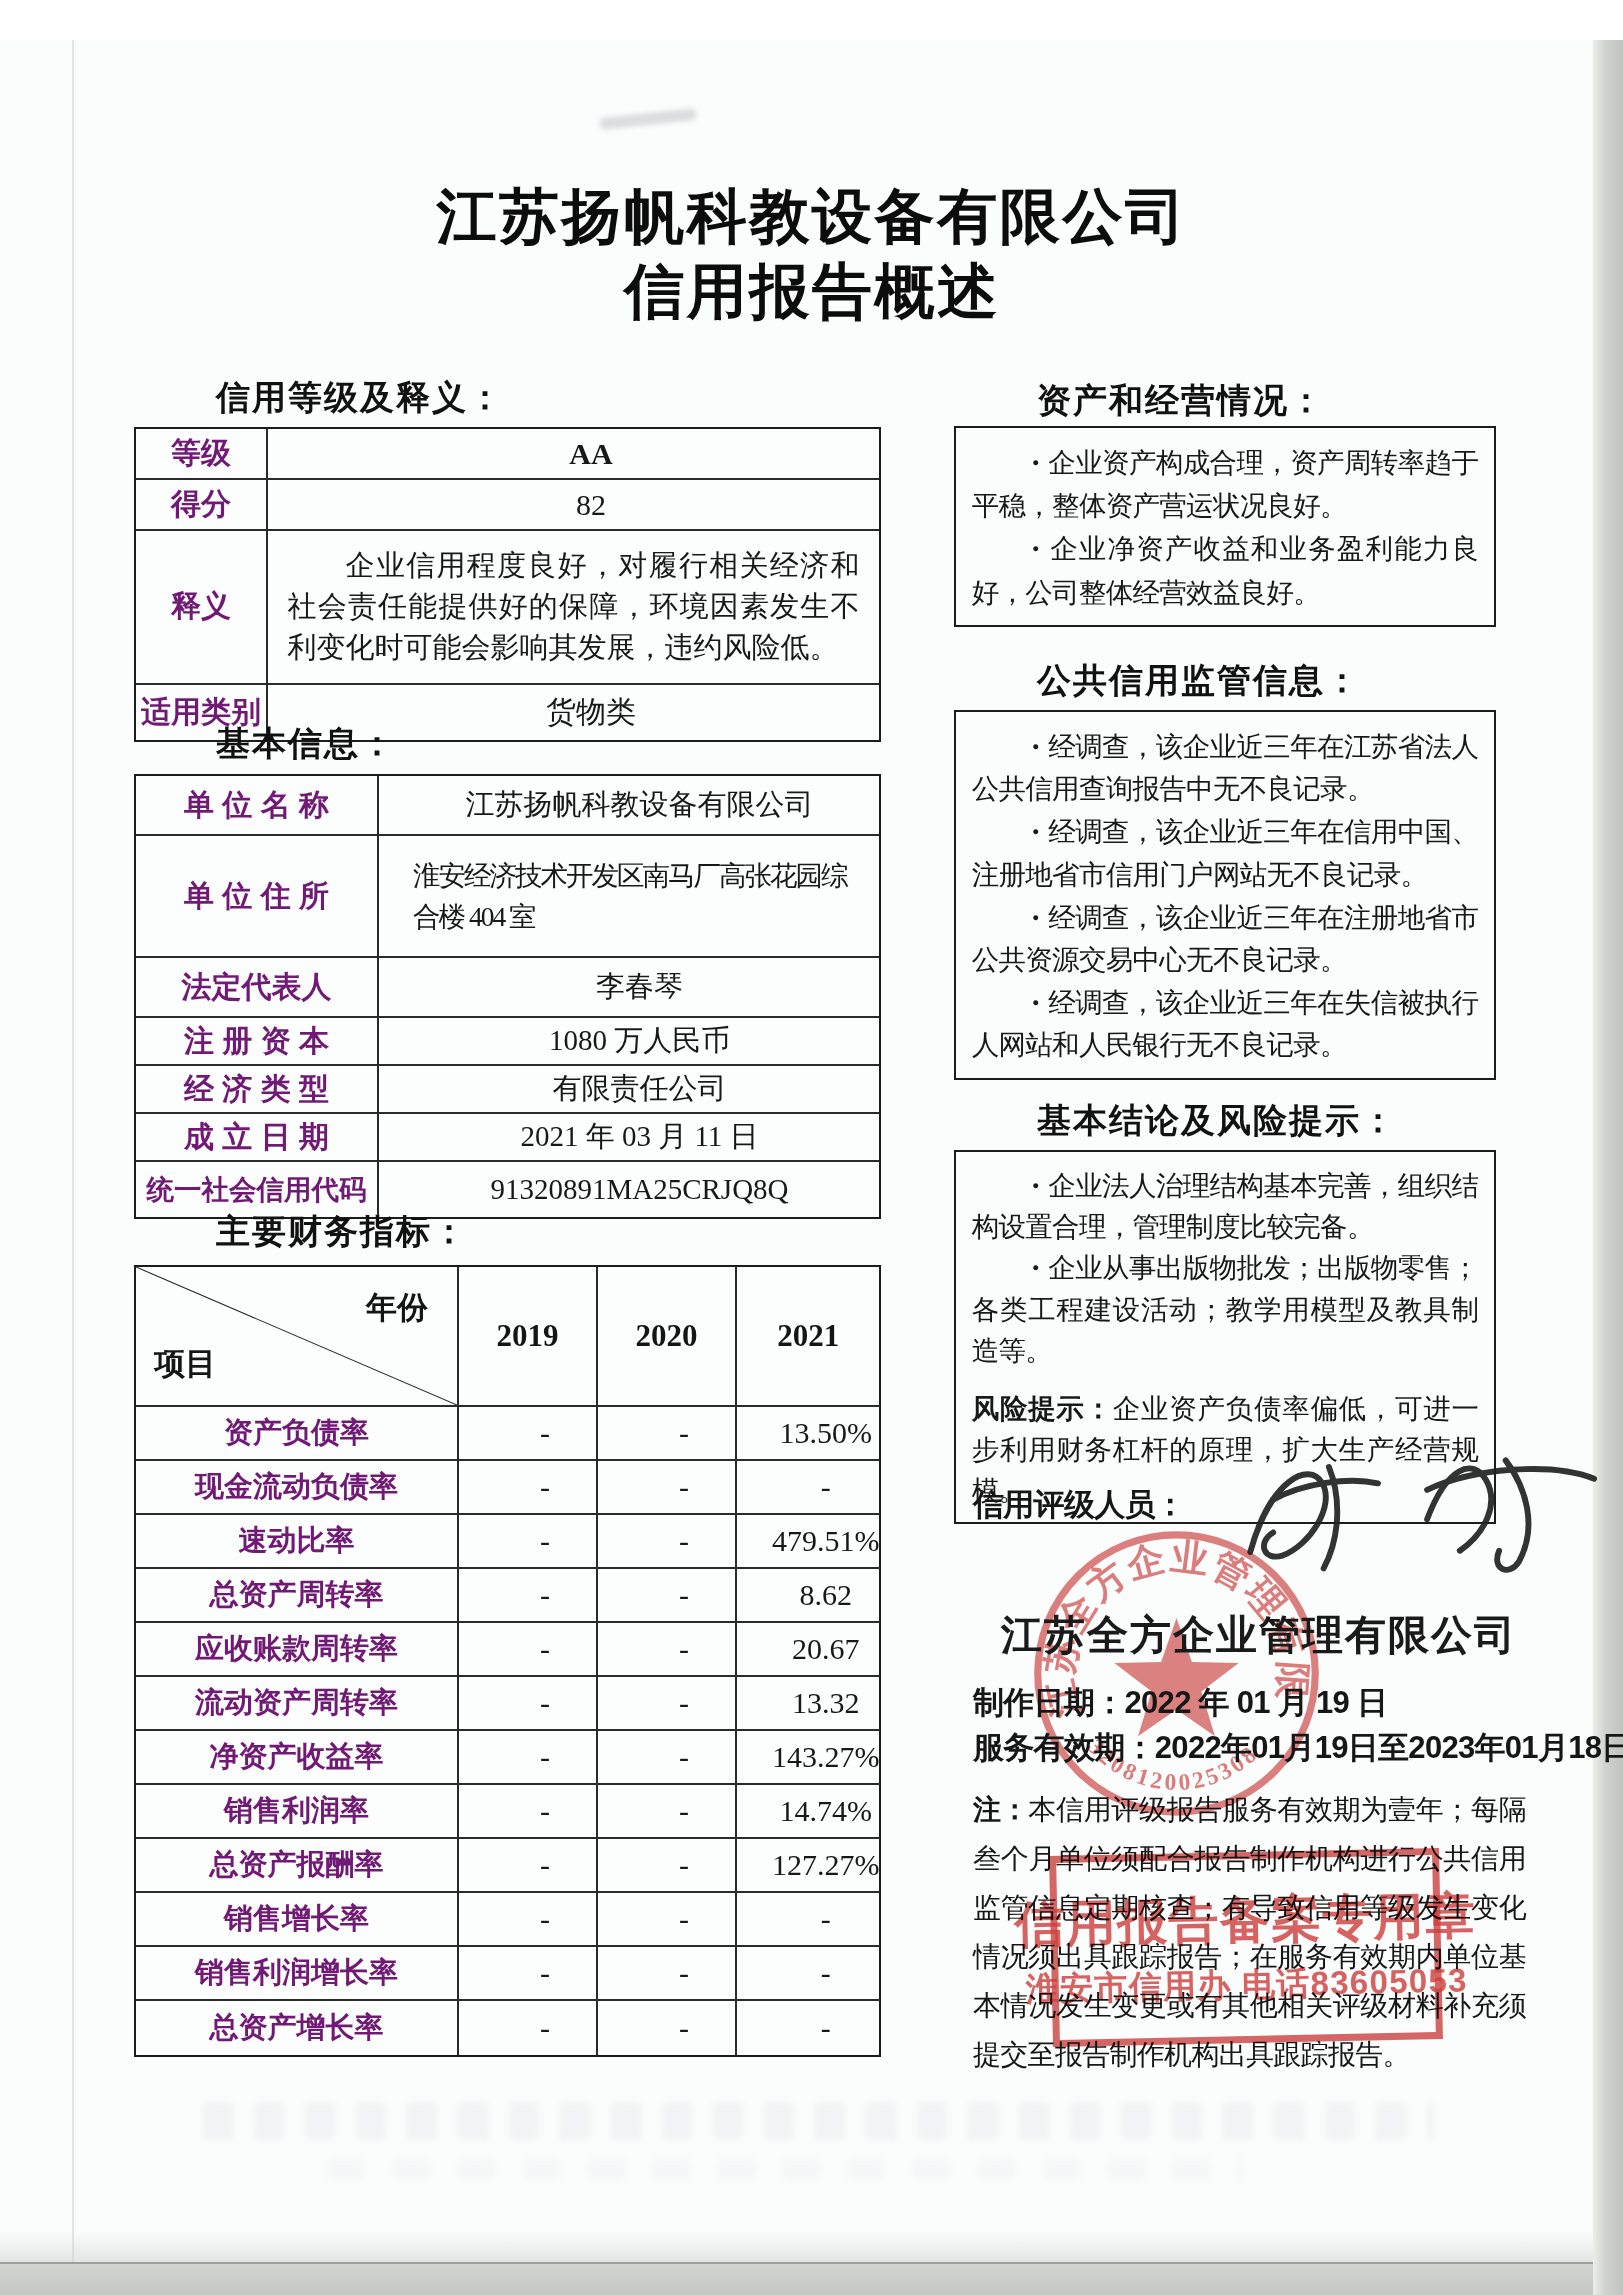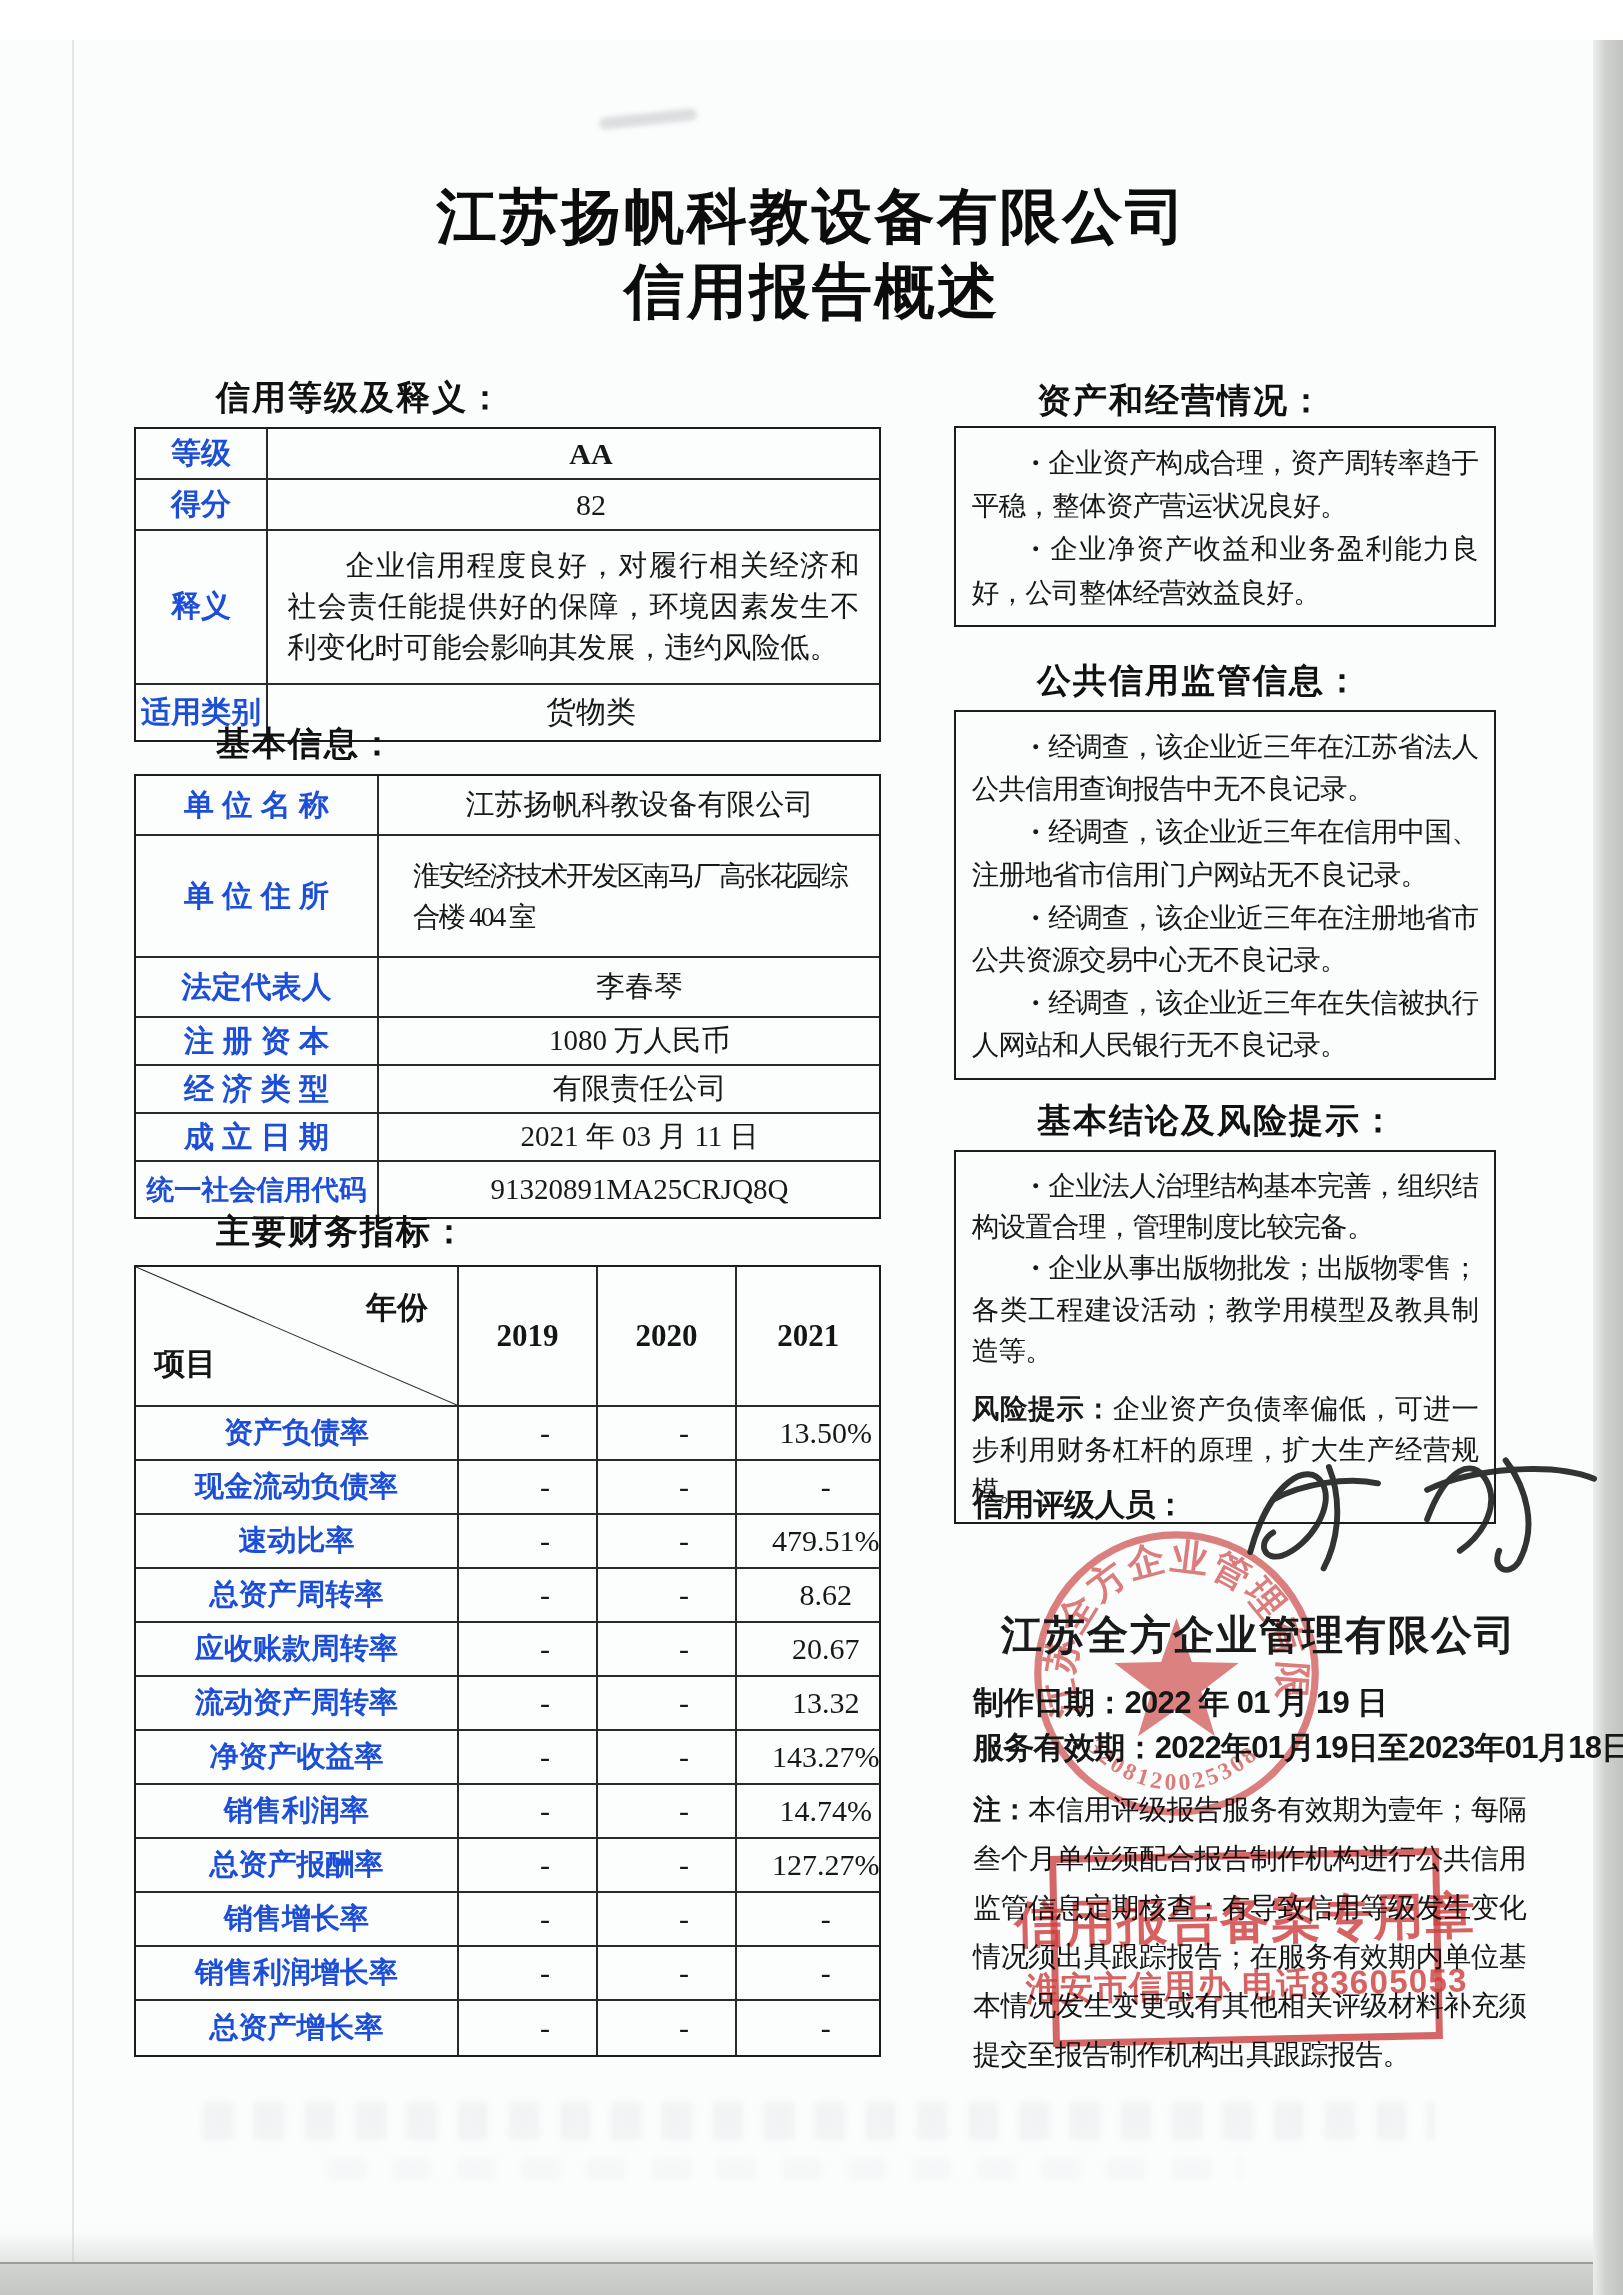--- a/index.html
+++ b/index.html
@@ -30,21 +30,21 @@
         line-height:75px;color:#0c0c0c;letter-spacing:2.6px;}
   
   .sec-h{position:absolute;font-family:"Liberation Sans",sans-serif;font-weight:800;
         font-size:34px;color:#111;letter-spacing:2px;white-space:nowrap;}
   
   .tbl{position:absolute;display:grid;border:2.6px solid #1c1c1c;background:rgba(255,255,255,.35);}
   .tbl .c{border-right:2px solid #2a2a2a;border-bottom:2px solid #2a2a2a;
         display:flex;align-items:center;justify-content:center;box-sizing:border-box;}
   .tbl .c.lastcol{border-right:none;}
   .tbl .c.lastrow{border-bottom:none;}
-  .lab{font-family:"Liberation Sans",sans-serif;font-weight:700;font-size:30px;color:#1d4ed8;}
+  .lab{font-family:"Liberation Sans",sans-serif;font-weight:700;font-size:30px;color:#701a75;}
   .val{font-size:30px;color:#181818;padding-left:35px;}
   .val-left{justify-content:flex-start;padding-left:34px;padding-right:13px;}
   #table1{left:134px;top:387px;width:743px;grid-template-columns:132px 1fr;
         grid-template-rows:51px 51px auto 55px;}
   #table1 .para{display:block;padding:14.4px 19.6px;font-size:29px;line-height:41px;
         text-align:justify;text-indent:2em;}
   #table2{left:134px;top:734px;width:743px;grid-template-columns:243px 1fr;
         grid-template-rows:60px 122px 60px 48px 48px 48px 55px;}
   #table2 .val{font-size:29px;}
   #table2 .addr{display:flex;align-items:center;font-size:27.5px;letter-spacing:-2px;line-height:41px;}

